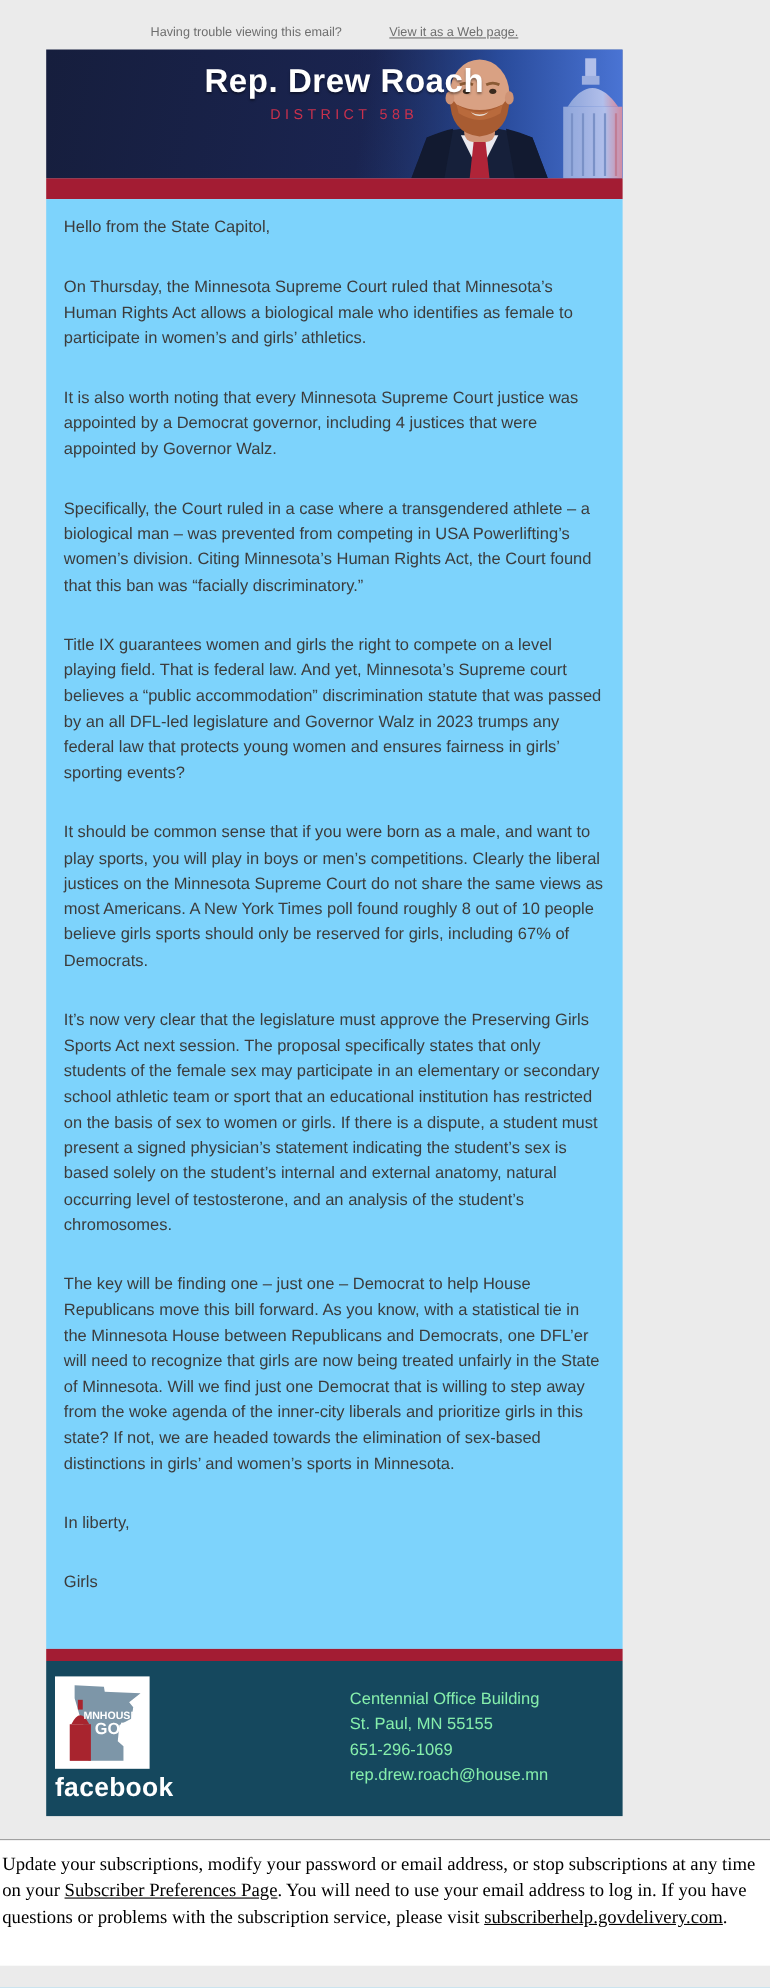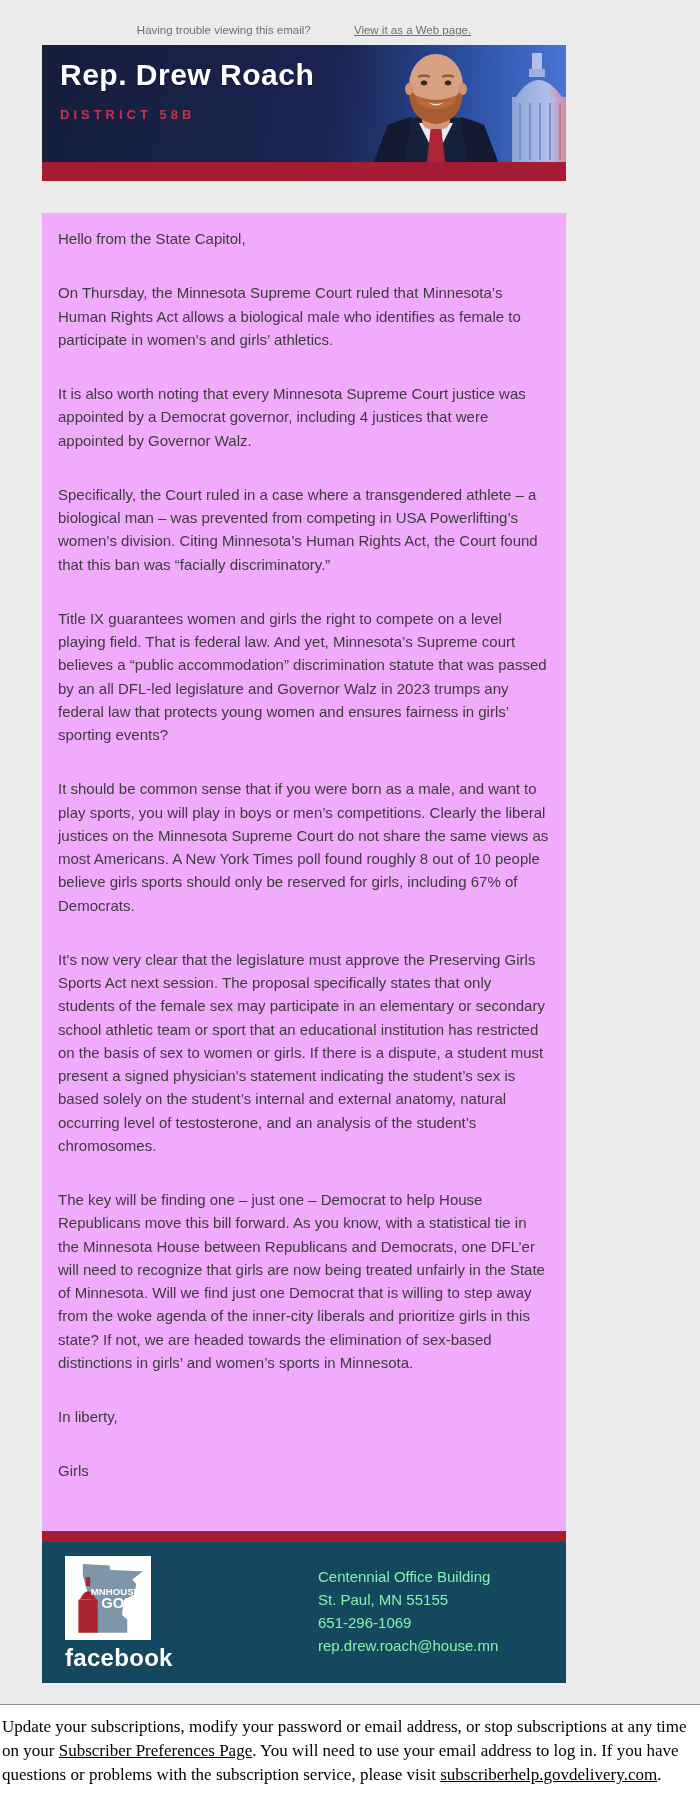--- a/index.html
+++ b/index.html
@@ -16,54 +16,54 @@
   }
   .top-notice a { color:#6e6e6e; text-decoration:underline; cursor:pointer;margin-left:40px; }
   .container { width:524px; margin:0 auto; }
 
   
   .banner {
     position:relative; height:117px; overflow:hidden;
     background:linear-gradient(100deg,#161e3d 0%,#1a2450 55%,#24407e 78%,#3a63c0 100%);
   }
   .banner-art { position:absolute; right:0; top:0; height:117px; width:250px; }
-  .banner-text { position:relative; z-index:2; padding:13px 0 0 18px; }
+  .banner-text { position:relative; z-index:2; padding:13px 0 0 18px;text-align:center; }
   .rep-name {
     color:#ffffff; font-size:30px; font-weight:bold; letter-spacing:.5px;
     line-height:1.1; text-shadow:0 1px 2px rgba(0,0,0,.4);
   }
   .district {
-    color:#c8314d; font-size:13px; font-weight:bold; letter-spacing:4px;
-    margin-top:16px;
+    color:#c8314d; font-size:13px; font-weight:normal; letter-spacing:4px;
+    margin-top:5px;
   }
   .news-row { display:flex; align-items:center; gap:9px; margin-top:3px; }
   .mini-logo {
     width:40px; height:30px; background:#ffffff; border-radius:2px;
     display:flex; align-items:center; justify-content:center; flex:0 0 auto;
   }
   .news-word {
     color:#ffffff; font-size:36px; font-weight:bold; letter-spacing:2px; line-height:1;
     text-shadow:0 1px 2px rgba(0,0,0,.4);
   }
   .stripe-top { height:19px; background:#a31c33; }
   .stripe-bottom { height:11px; background:#a31c33; }
 
   
   .letter {
-    background:#f0abfc; padding:14px 16px 48px 16px;
-    font-size:15px; line-height:1.55; color:#3c3c3c;margin-top:32px;
+    background:#7dd3fc; padding:14px 16px 48px 16px;
+    font-size:15px; line-height:1.55; color:#3c3c3c;
   }
   .letter p { margin:0 0 31px 0; }
   .letter p:last-child { margin-bottom:0; }
 
   
   .teal-footer {
     position:relative; height:141px; background:#15485e; color:#ffffff;
   }
-  .logo-block { position:absolute; left:23px; top:14px; width:110px; text-align:left; }
+  .logo-block { position:absolute; left:8px; top:14px; width:110px; text-align:left; }
   .gop-logo {
     width:86px; height:84px; background:#ffffff; padding:5px; cursor:pointer;
   }
   .facebook-label {
     font-size:24px; font-weight:bold; letter-spacing:.3px; margin-top:4px;
     color:#ffffff; cursor:pointer; font-family:Liberation Sans, sans-serif;
   }
   .contact-block {
     position:absolute; left:276px; top:23px;
     font-size:15px; line-height:1.55; color:#86efac;

